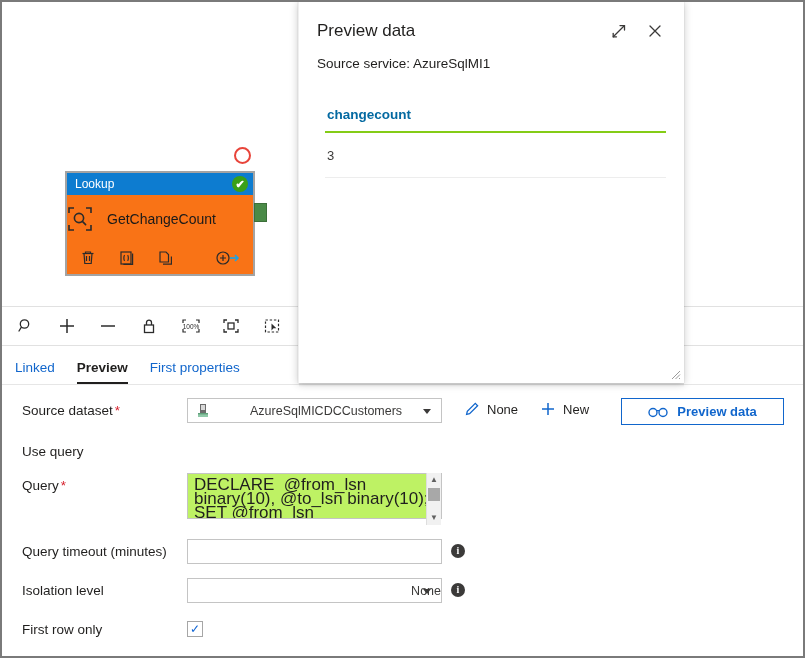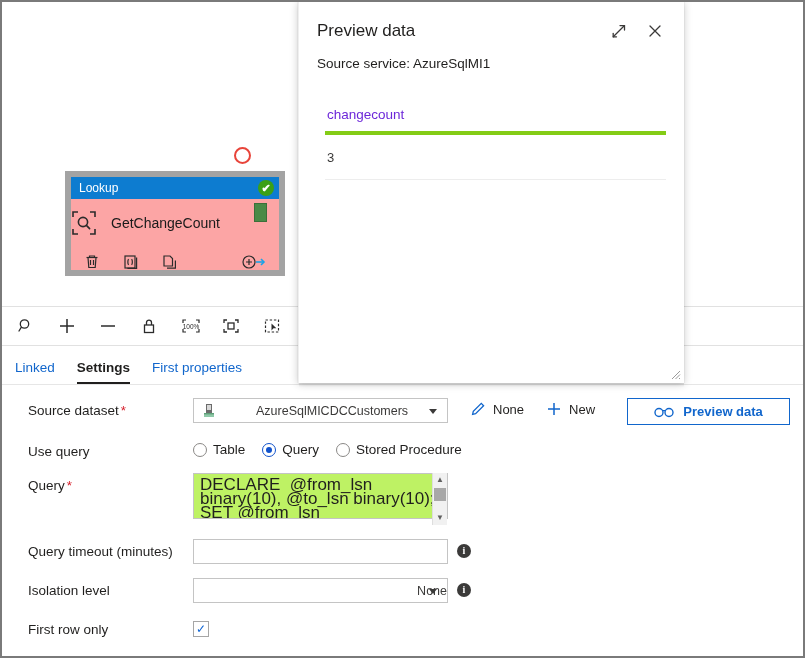--- a/index.html
+++ b/index.html
@@ -30,24 +30,24 @@
     background: #ffffff;
     border-bottom: 1px solid #e1e1e1;
     box-sizing: border-box;
   }
 
   
   .node {
     position: absolute;
     left: 63px;
     top: 169px;
-    width: 220px;
+    width: 190px;
     height: 105px;
-    background: #fca5a5;
-    border: 6px solid #a3a3a3;
+    background: #f97316;
+    border: 2px solid #a3a3a3;
     box-sizing: border-box;
   }
   .node-header {
     height: 22px;
     background: #0d7cd0;
     color: #ffffff;
     font-size: 12px;
     line-height: 22px;
     padding-left: 8px;
     box-sizing: border-box;
@@ -182,21 +182,21 @@
     top: 384px;
     width: 801px;
     bottom: 0;
     background: #ffffff;
     padding-top: 12px;
     box-sizing: border-box;
   }
   .field-row {
     display: flex;
     align-items: flex-start;
-    padding-left: 26px;
+    padding-left: 20px;
     margin-bottom: 14px;
   }
   .field-label {
     width: 165px;
     flex: 0 0 165px;
     font-size: 13.5px;
     color: #201f1e;
     padding-top: 5px;
   }
   .req {
@@ -421,24 +421,24 @@
   #linked-service {
     font-size: 13.5px;
     color: #201f1e;
     padding: 12px 0 0 18px;
   }
   #preview-table {
     margin: 36px 18px 0 26px;
   }
   #preview-table .th {
     font-size: 13.5px;
-    font-weight: normal;
-    color: #6d28d9;
+    font-weight: bold;
+    color: #0369a1;
     padding: 0 0 9px 2px;
-    border-bottom: 4px solid #84cc16;
+    border-bottom: 2px solid #84cc16;
   }
   #preview-table .td {
     font-size: 13px;
     color: #3b3a39;
     padding: 15px 0 14px 2px;
     border-bottom: 1px solid #ededed;
   }
   #preview-resize {
     position: absolute;
     right: 3px;
@@ -589,21 +589,21 @@
         <g fill="none" stroke="#2b2b2b" stroke-width="1.2" stroke-dasharray="2.4 1.8">
           <rect x="3.5" y="4" width="13" height="12"></rect>
         </g>
         <path d="M9.5 7.5v7l2-2.2h2.9z" fill="#2b2b2b"></path>
       </svg>
     </span>
   </div>
 
   <div id="tabs">
     <div class="tab">Linked</div>
-    <div class="tab active">Settings</div>
+    <div class="tab active">Preview</div>
     <div class="tab">First properties</div>
   </div>
 
   <div id="form">
 
     <div class="field-row">
       <div class="field-label">
         <span>Source dataset</span><span class="req">*</span>
       </div>
       <div class="combo">
@@ -647,34 +647,20 @@
               <path d="M9 5.6h2"></path>
             </g>
           </svg>
         </span>
         <span>Preview data</span>
       </div>
     </div>
 
     <div class="field-row">
       <div class="field-label">Use query</div>
-      <div class="radio-group">
-        <label class="radio">
-          <span class="dot"></span>
-          <span>Table</span>
-        </label>
-        <label class="radio checked">
-          <span class="dot"></span>
-          <span>Query</span>
-        </label>
-        <label class="radio">
-          <span class="dot"></span>
-          <span>Stored Procedure</span>
-        </label>
-      </div>
     </div>
 
     <div class="field-row">
       <div class="field-label">
         <span>Query</span><span class="req">*</span>
       </div>
       <div class="query-box">DECLARE  @from_lsn binary(10), @to_lsn binary(10);
 SET @from_lsn</div>
       <div style="position:relative;margin-left:-16px;width:15px;height:52px;">
         <div class="query-scroll">

